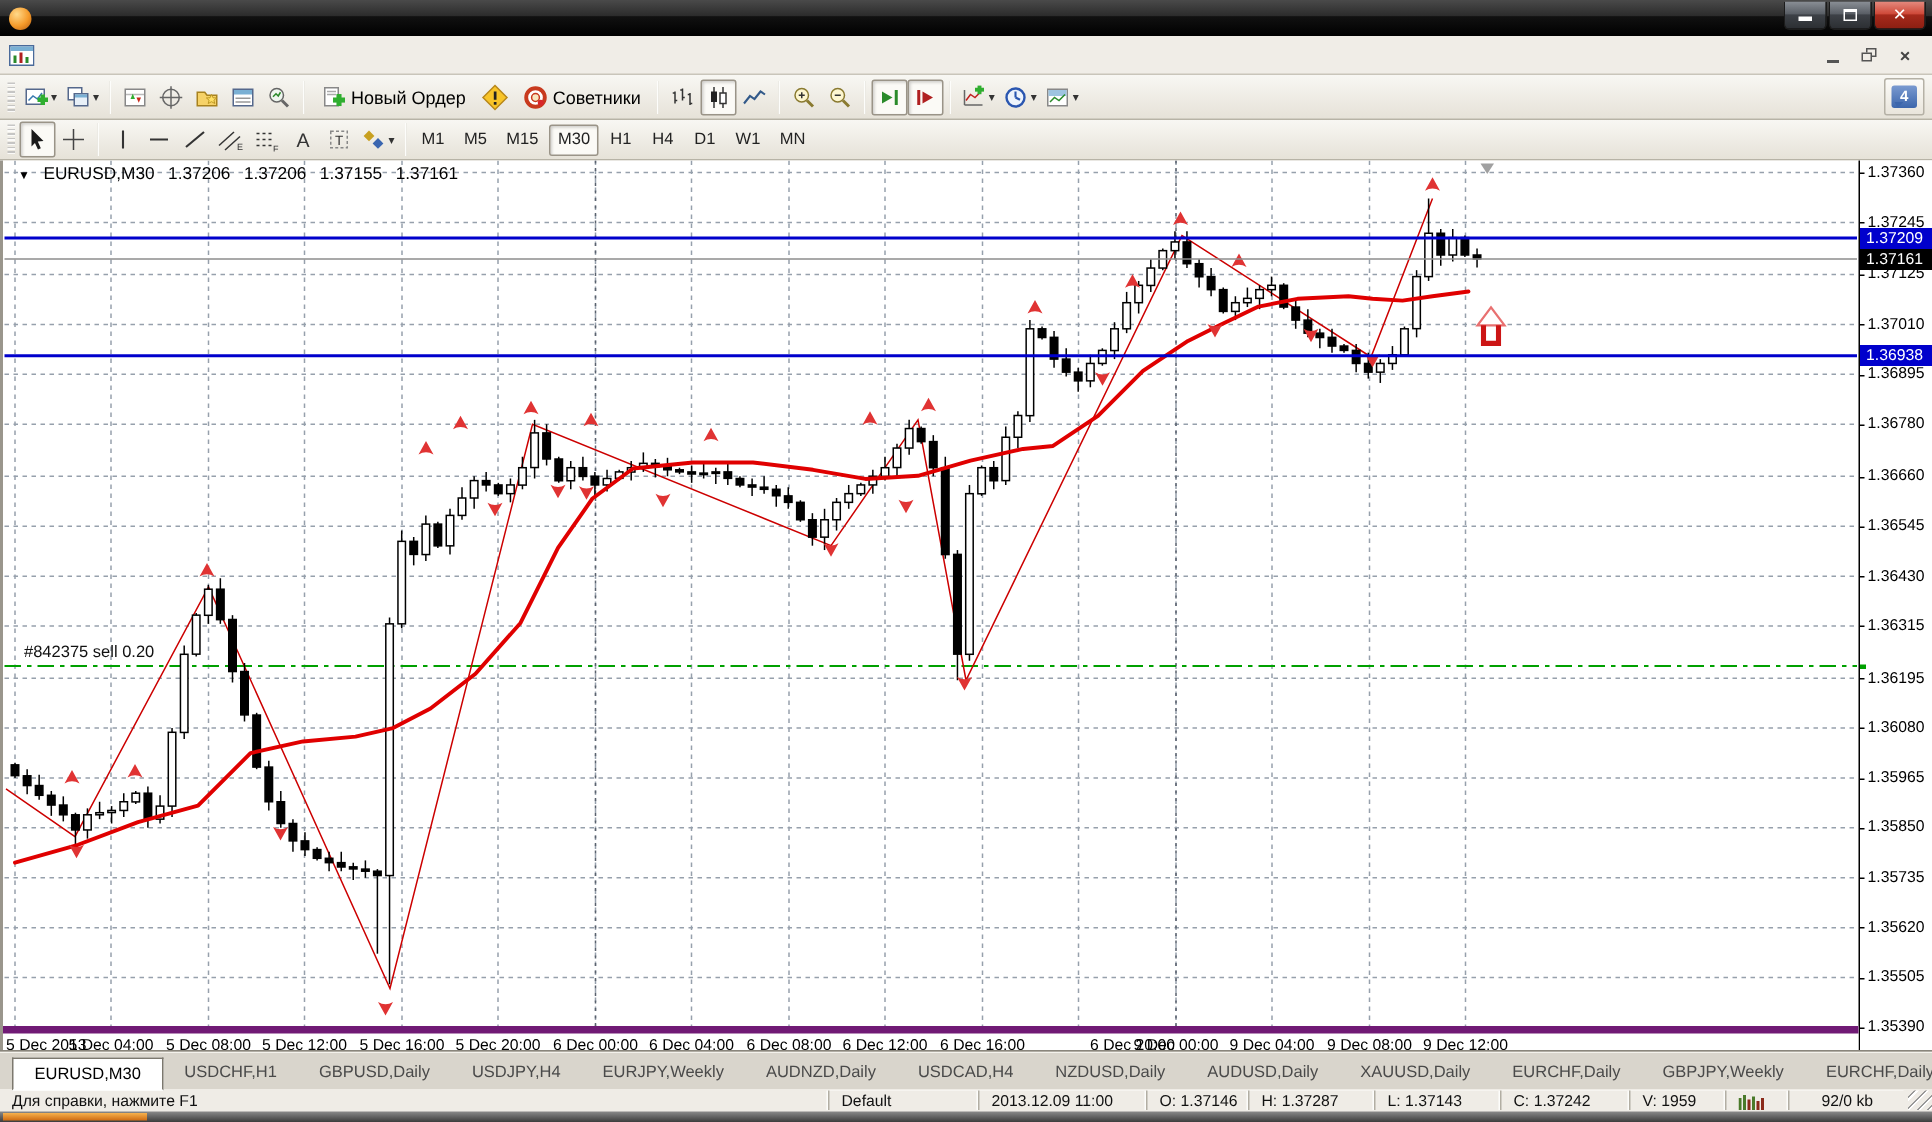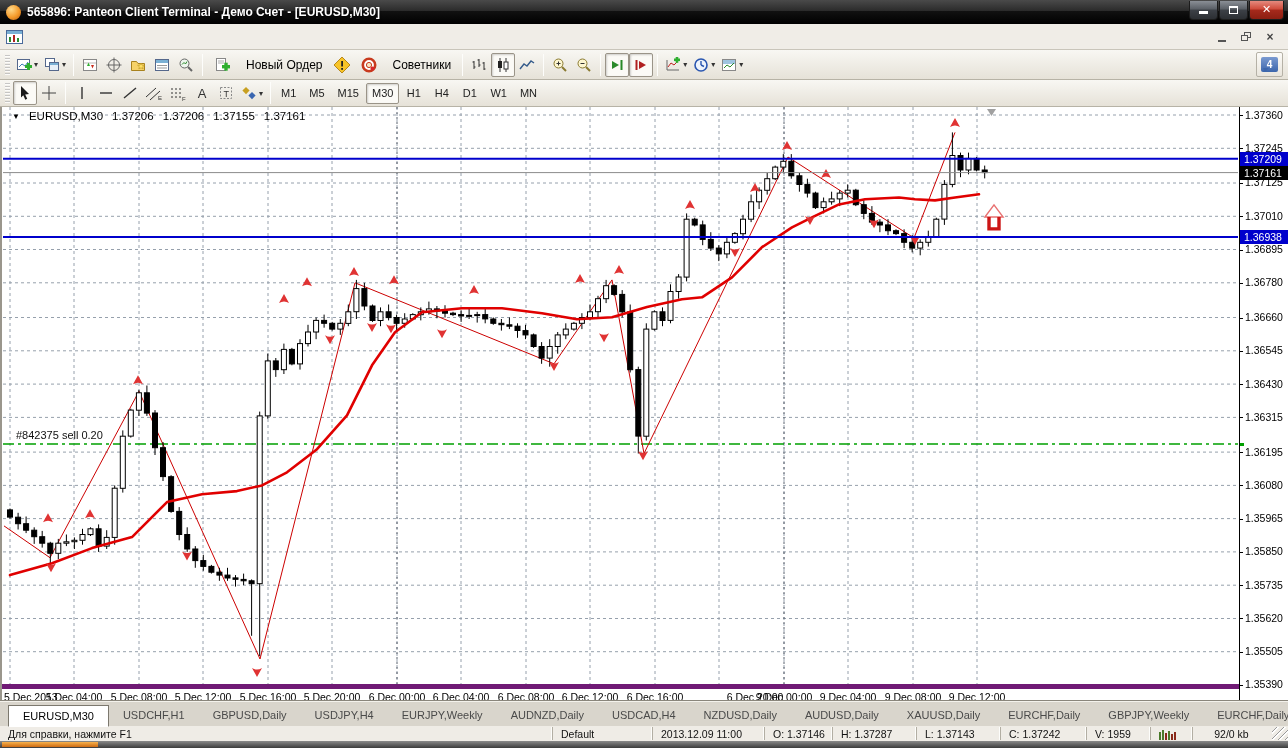--- a/index.html
+++ b/index.html
@@ -40,21 +40,21 @@
     border-bottom:1px solid #b7b3a6; display:flex; align-items:center; padding:0 2px; }
   .tb1 { top:50px; height:30px; }
   .tb2 { top:80px; height:27px; }
   .grip { width:5px; height:20px; margin:0 3px;
     background:repeating-linear-gradient(#bbb 0 1px,#fff 1px 2px, transparent 2px 3px); opacity:.8; }
   .tsep { width:1px; height:22px; background:#c2bdb0; border-right:1px solid #fdfdfb; margin:0 4px; }
   .tbtn { height:24px; min-width:24px; display:flex; align-items:center; justify-content:center;
     border:1px solid transparent; border-radius:2px; padding:0 2px; position:relative; }
   .tbtn.pressed { border:1px solid #9a9488; background:#fbfaf6; box-shadow:inset 1px 1px 2px rgba(0,0,0,.18); }
   .tbtn .caret { font-size:8px; color:#333; margin-left:2px; }
-  .tbtn.labeled { padding:0 6px; gap:16px; white-space:nowrap;justify-content:flex-end; }
+  .tbtn.labeled { padding:0 6px; gap:4px; white-space:nowrap;justify-content:flex-end; }
   .tfbtn { height:21px; min-width:27px; padding:0 5px; display:flex; align-items:center; justify-content:center;
     border:1px solid transparent; border-radius:2px; font-size:11px; color:#222; }
   .tfbtn.pressed { border:1px solid #9a9488; background:#fbfaf6; box-shadow:inset 1px 1px 2px rgba(0,0,0,.18); }
   .glyphbtn { font-size:13px; color:#333; }
   .notifbtn { position:absolute; right:5px; top:2px; width:27px; height:25px; border:1px solid #b5b1a6;
     border-radius:2px; background:linear-gradient(#fcfbf8,#e9e5dc); display:flex; align-items:center; justify-content:center; }
   .bubble { position:relative; width:17px; height:15px; background:linear-gradient(#7a9ad0,#3c66ac); border-radius:2px;
     color:#fff; font-size:10px; font-weight:bold; display:flex; align-items:center; justify-content:center; }
   .bubble:after { content:""; position:absolute; left:2px; bottom:-4px; border:4px solid transparent; border-top-color:#3c66ac; border-left-width:2px; }
 
@@ -90,21 +90,20 @@
   .bottomstrip { position:absolute; left:0; top:741px; width:100%; height:7px; background:linear-gradient(#8a8a8a,#3c3c3c); }
   .orangeseg { position:absolute; left:2px; top:1px; width:96px; height:5px; background:linear-gradient(#f7b24e,#cd6a12); }
 </style>
 </head>
 <body>
 
 <div class="app">
 
   <div class="titlebar">
     <div class="applogo"></div>
-    <div class="titletext">565896: Panteon Client Terminal - Демо Счет - [EURUSD,M30]</div>
     <div class="winbtns">
       <div class="winbtn">
           <span class="glyph-min"></span>
         </div>
       <div class="winbtn">
           <span class="glyph-max"></span>
         </div>
       <div class="winbtn close">✕</div>
     </div>
   </div>

